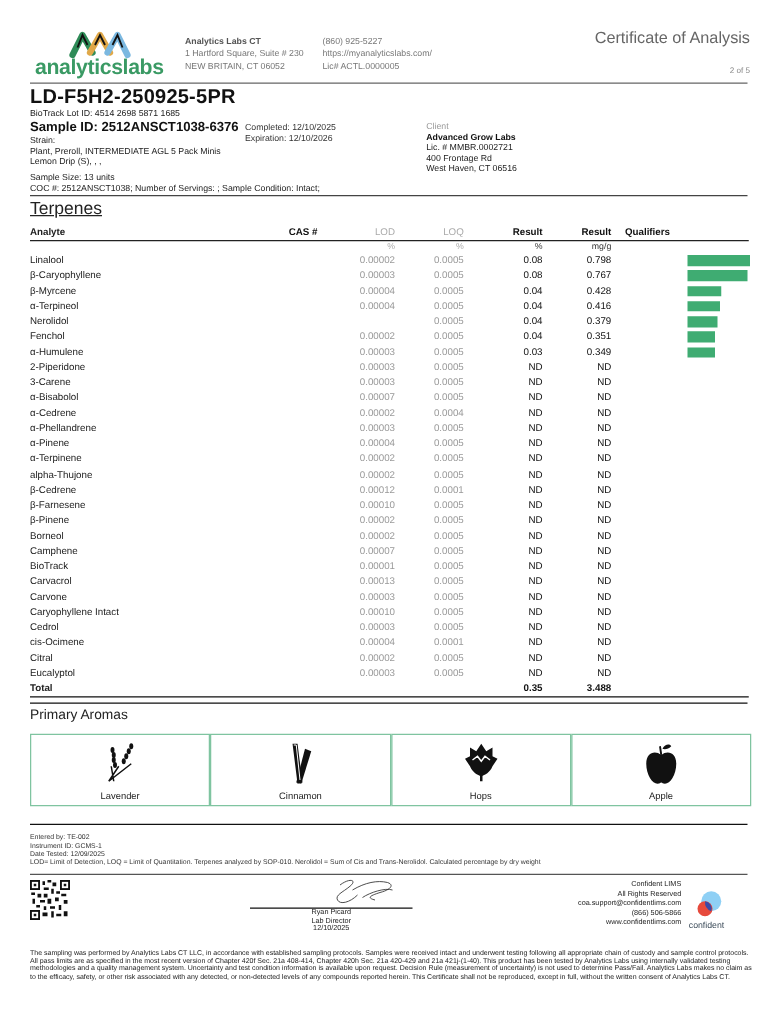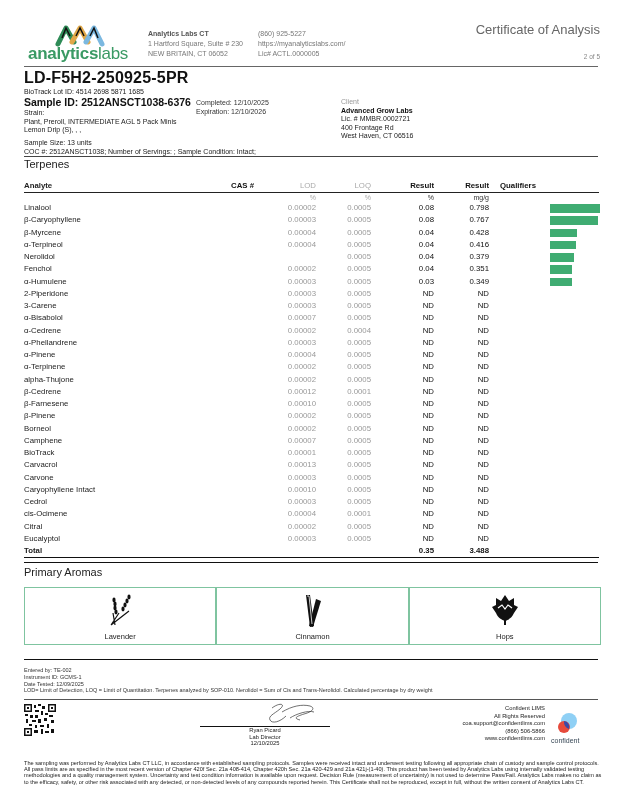--- a/index.html
+++ b/index.html
@@ -4,21 +4,21 @@
 <style>
   * { box-sizing: border-box; margin: 0; padding: 0; }
   html, body { width: 622px; height: 807px; background: #fff; overflow: hidden; }
   body { font-family: "Liberation Sans", sans-serif; color: #111; position: relative; }
   .abs { position: absolute; }
 
   
   #logo { left: 28px; top: 18px; width: 100px; height: 46px; }
   #logo-text { left: 28px; top: 44px; font-size: 17px; color: #3a9a64; letter-spacing: -0.3px; white-space: nowrap; }
   #logo-text b { font-weight: bold; }
-  #logo-text span.light { font-weight: normal; color: #3a9a64; }
+  #logo-text span.light { font-weight: bold; color: #3a9a64; }
   .hdr-col { font-size: 7px; line-height: 10px; color: #777; white-space: nowrap; }
   #lab-info { left: 148px; top: 29px; }
   #lab-info .name { font-weight: bold; color: #555; }
   #contact-info { left: 258px; top: 29px; }
   #coa-title { right: 22px; top: 22px; font-size: 13px; color: #666; }
   #page-num { right: 22px; top: 53px; font-size: 6.5px; color: #888; }
   #hdr-line { left: 24px; right: 24px; top: 66px; height: 1px; background: #666; }
 
   
   #doc-id { left: 24px; top: 69px; font-size: 16px; font-weight: bold; color: #111; letter-spacing: 0.2px; }
@@ -26,21 +26,21 @@
   #biotrack { left: 24px; top: 88px; }
   #sample-id { left: 24px; top: 96px; font-size: 10.5px; font-weight: bold; color: #111; }
   #dates { left: 196px; top: 98px; font-size: 7px; line-height: 9px; color: #333; }
   #strain-block { left: 24px; top: 109px; }
   #size-block { left: 24px; top: 139px; }
   #client-block { left: 341px; top: 98px; font-size: 7px; line-height: 8.5px; color: #222; }
   #client-block .lbl { color: #999; }
   #client-block .nm { font-weight: bold; color: #111; }
 
   #terp-line { left: 24px; right: 24px; top: 156px; height: 1px; background: #444; }
-  #terp-title { left: 24px; top: 158px; font-size: 11px; color: #222; }
+  #terp-title { left: 24px; top: 158px; font-size: 14px; color: #222; text-decoration: underline; }
 
   
   #table { left: 24px; top: 180px; width: 575px; }
   .row { position: relative; height: 12.25px; font-size: 7.8px; line-height: 12.25px; }
   .row > span { position: absolute; top: 0; white-space: nowrap; }
   .c-name { left: 0; color: #222; }
   .c-cas { left: 180px; width: 50px; text-align: right; }
   .c-lod { left: 240px; width: 52px; text-align: right; color: #999; }
   .c-loq { left: 303px; width: 44px; text-align: right; color: #999; }
   .c-pct { left: 370px; width: 40px; text-align: right; color: #111; }
@@ -386,20 +386,28 @@
     </svg>
     <span class="lbl">Cinnamon</span>
   </div>
   <div class="aroma">
     <svg width="30" height="34" viewBox="0 0 30 34">
       <path d="M15 2 L19 8 L24 5 L24 12 L28 14 L24 20 C22 25 18 27 15 28 C12 27 8 25 6 20 L2 14 L6 12 L6 5 L11 8 Z" fill="#111"></path>
       <path d="M8 15 L12 12 L15 16 L18 12 L22 15" stroke="#fff" stroke-width="1.2" fill="none"></path>
       <rect x="14" y="27" width="2" height="5" fill="#111"></rect>
     </svg>
     <span class="lbl">Hops</span>
+  </div>
+  <div class="aroma">
+    <svg width="30" height="36" viewBox="0 0 30 36">
+      <path d="M15 11 C10 7 3 9 3 18 C3 27 8 34 12 34 C14 34 14 33 15 33 C16 33 16 34 18 34 C22 34 27 27 27 18 C27 9 20 7 15 11 Z" fill="#111"></path>
+      <path d="M15 11 L14 4" stroke="#111" stroke-width="1.5"></path>
+      <path d="M16 6 C18 2 22 2 23 4 C21 6 18 7 16 6 Z" fill="#111"></path>
+    </svg>
+    <span class="lbl">Apple</span>
   </div>
 </div>
 <div id="aroma-line2" class="abs"></div>
 
 <div id="notes" class="abs">
   <div>Entered by: TE-002</div>
   <div>Instrument ID: GCMS-1</div>
   <div>Date Tested: 12/09/2025</div>
   <div>LOD= Limit of Detection, LOQ = Limit of Quantitation. Terpenes analyzed by SOP-010. Nerolidol = Sum of Cis and Trans-Nerolidol. Calculated percentage by dry weight</div>
 </div>

